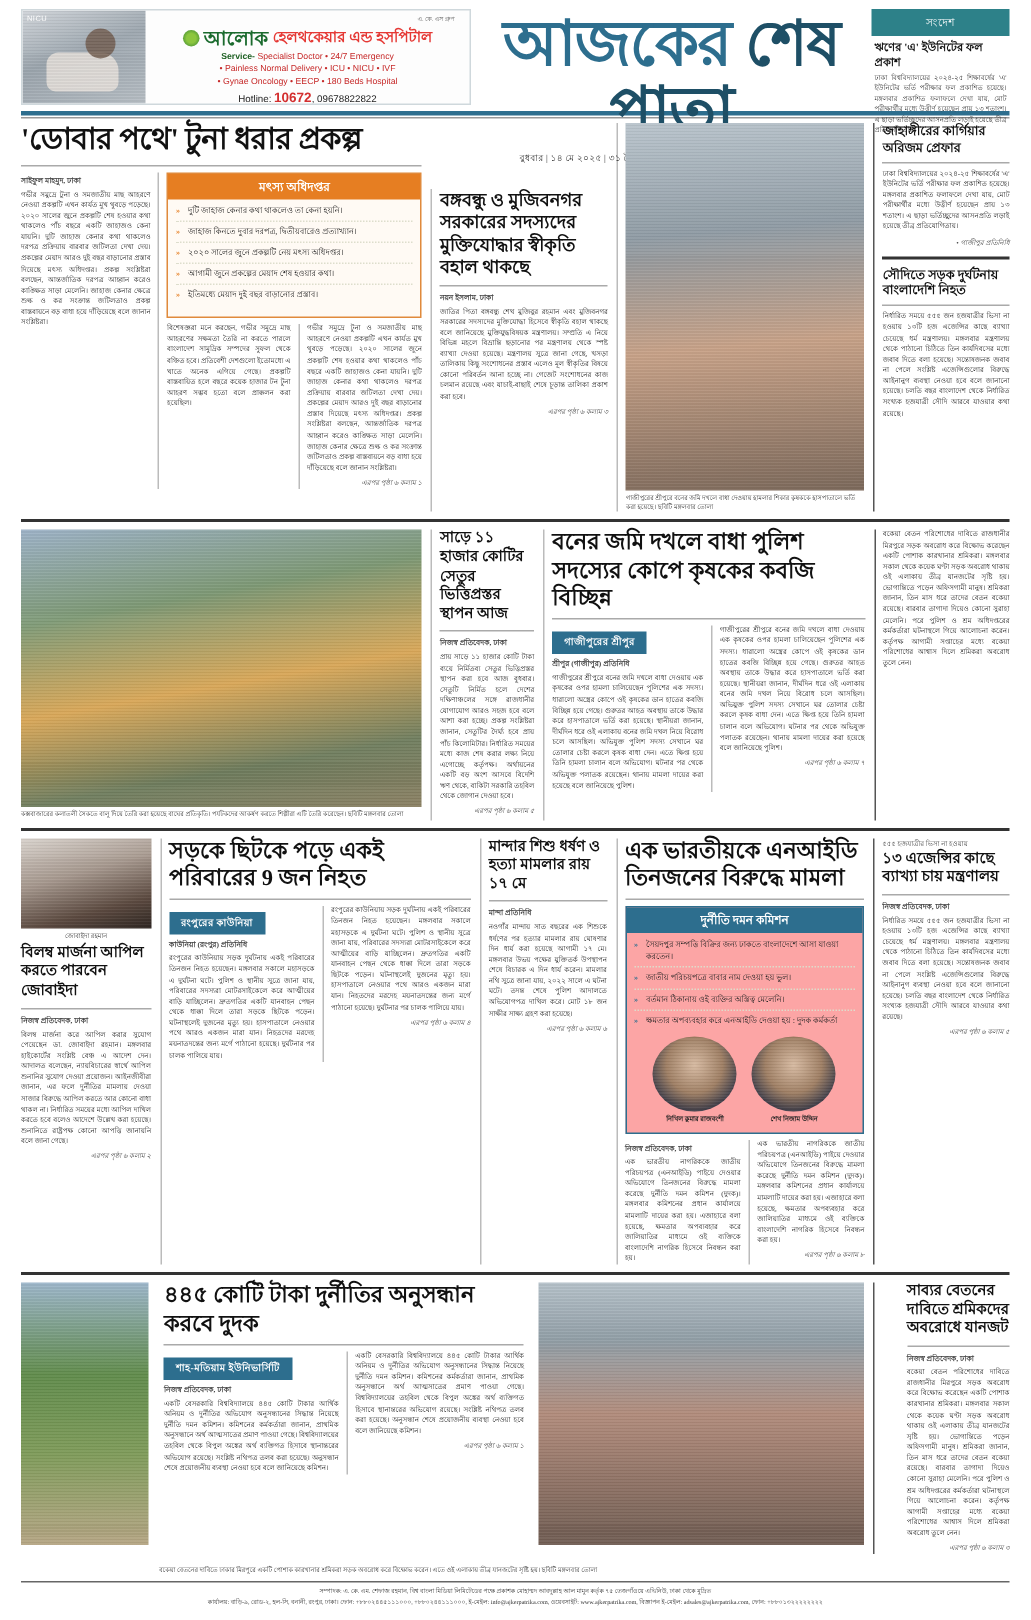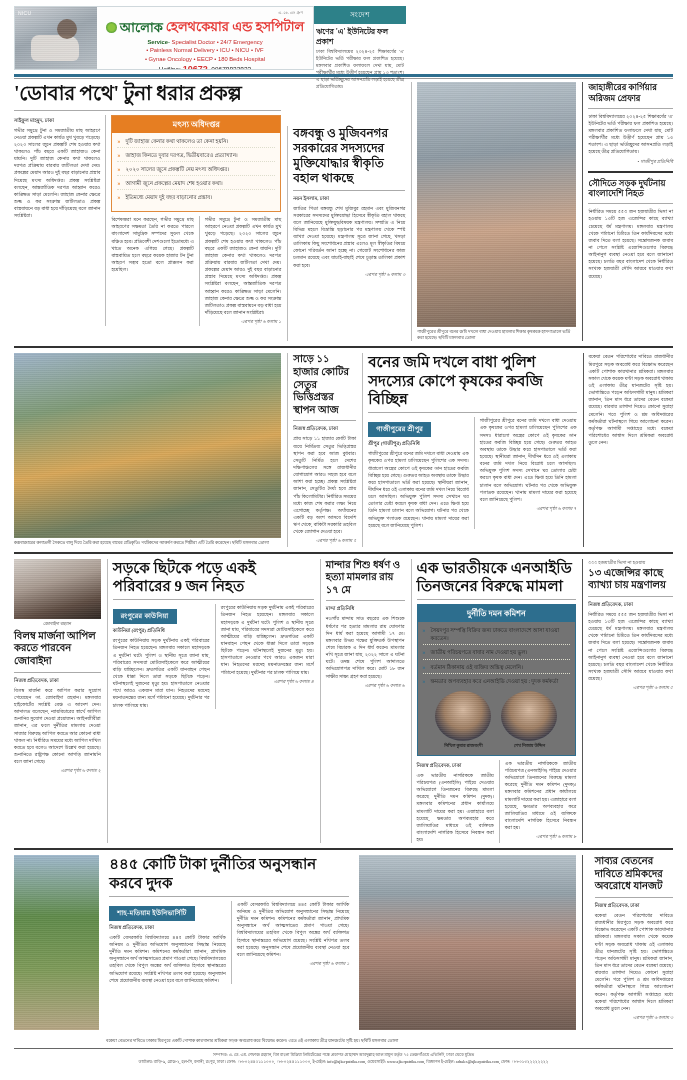--- a/index.html
+++ b/index.html
@@ -15,21 +15,21 @@
   .topbar { display:flex; align-items:stretch; padding: 6px 14px 2px 14px; height: 72px; }
   .ad-box { width: 300px; height: 64px; border:1px solid #cfd8dc; display:flex; background:#fdfdfd; overflow:hidden; }
   .ad-photo { width: 82px; background: linear-gradient(160deg,#cfd3d8 0%,#9ca6ae 45%,#b8bfc5 100%); position:relative; }
   .ad-photo .nicu { position:absolute; top:3px; left:3px; font-size:5px; color:#fff; letter-spacing:.3px; font-family:"Liberation Sans",sans-serif;}
   .ad-photo .baby { position:absolute; bottom:8px; left:16px; width:48px; height:26px; background:#e8e2dc; border-radius:8px 12px 6px 6px; opacity:.85;}
   .ad-photo .head { position:absolute; top:12px; left:42px; width:20px; height:20px; background:#6b5547; border-radius:50%; opacity:.8;}
   .ad-text { flex:1; padding: 3px 4px 2px 4px; text-align:center; }
   .ad-logo { display:flex; align-items:center; justify-content:center; gap:3px; }
   .ad-sun { width:11px; height:11px; border-radius:50%; background:radial-gradient(circle,#8cc63f 40%,#2e7d32 100%); }
   .ad-brand { font-size:13px; font-weight:bold; color:#1b6b2e; line-height:1; }
-  .ad-brand-r { font-size:13px; color:#e53935; font-weight:bold; }
+  .ad-brand-r { font-size:10px; color:#e53935; font-weight:bold; }
   .ad-line { font-size:5.8px; color:#c62828; line-height:1.45; font-family:"Liberation Sans",sans-serif; }
   .ad-line b { color:#1b5e20; }
   .ad-hotline { font-size:6.5px; color:#222; margin-top:1px; font-family:"Liberation Sans",sans-serif; }
   .ad-hotline .num { color:#d32f2f; font-weight:bold; font-size:9px; }
 
   .mast { flex:1; text-align:center; padding-top:2px; position:relative; }
   .mast-title { font-size:42px; font-weight:bold; color:#2d6e8e; letter-spacing:-1px; line-height:1.05; font-family:"Liberation Serif",serif; }
   .mast-title .b2 { color:#1e4f66; }
   .mast-date { font-size:6px; color:#333; margin-top:4px; letter-spacing:.2px; }
 
@@ -116,20 +116,27 @@
         <div class="ad-line"><b>Service-</b> <span>Specialist Doctor • 24/7 Emergency</span></div>
         <div class="ad-line">• Painless Normal Delivery • ICU • NICU • IVF</div>
         <div class="ad-line">• Gynae Oncology • EECP • 180 Beds Hospital</div>
         <div class="ad-hotline">
           <span>Hotline:</span>
           <span class="num">10672</span><span>, 09678822822</span>
         </div>
       </div>
     </div>
 
+    <div class="mast">
+      <div class="mast-title">
+        <span>আজকের</span>
+        <span class="b2">শেষ পাতা</span>
+      </div>
+      <div class="mast-date">বুধবার  |  ১৪ মে ২০২৫  |  ৩১ বৈশাখ ১৪৩২  |  ১৫ জিলকদ ১৪৪৬  |  বর্ষ ৫  |  সংখ্যা ৬৫</div>
+    </div>
 
     <div class="sondesh">
       <div class="sondesh-hd">সংদেশ</div>
       <div class="sondesh-title">ঋণের 'এ' ইউনিটের ফল প্রকাশ</div>
       <div class="sondesh-body">ঢাকা বিশ্ববিদ্যালয়ের ২০২৪-২৫ শিক্ষাবর্ষের 'এ' ইউনিটের ভর্তি পরীক্ষার ফল প্রকাশিত হয়েছে। মঙ্গলবার প্রকাশিত ফলাফলে দেখা যায়, মোট পরীক্ষার্থীর মধ্যে উত্তীর্ণ হয়েছেন প্রায় ১৩ শতাংশ। এ ছাড়া ভর্তিচ্ছুদের আসনপ্রতি লড়াই হয়েছে তীব্র প্রতিযোগিতায়।</div>
     </div>
   </div>
 
   <div class="rule-thick"></div>
   <div class="rule-thin"></div>
@@ -265,21 +272,21 @@
         <div class="headline-sm">মান্দার শিশু ধর্ষণ ও হত্যা মামলার রায় ১৭ মে</div>
         <div class="hr"></div>
         <div class="byline">মান্দা প্রতিনিধি</div>
         <div class="body">নওগাঁর মান্দায় সাত বছরের এক শিশুকে ধর্ষণের পর হত্যার মামলার রায় ঘোষণার দিন ধার্য করা হয়েছে আগামী ১৭ মে। মঙ্গলবার উভয় পক্ষের যুক্তিতর্ক উপস্থাপন শেষে বিচারক এ দিন ধার্য করেন। মামলার নথি সূত্রে জানা যায়, ২০২২ সালে এ ঘটনা ঘটে। তদন্ত শেষে পুলিশ আদালতে অভিযোগপত্র দাখিল করে। মোট ১৮ জন সাক্ষীর সাক্ষ্য গ্রহণ করা হয়েছে।</div>
         <div class="contd">এরপর পৃষ্ঠা ৬ কলাম ৬</div>
       </div>
 
       <div class="col vline" style="width:168px;padding-left:5px;">
         <div class="headline-lg">এক ভারতীয়কে এনআইডি তিনজনের বিরুদ্ধে মামলা</div>
         <div class="hr"></div>
-        <div class="panel" style="border-color:#2d6e8e;background:#737373;">
+        <div class="panel" style="border-color:#2d6e8e;background:#fca5a5;">
           <div class="panel-hd blue">দুর্নীতি দমন কমিশন</div>
           <div class="panel-li">সৈয়দপুর সম্পত্তি বিক্রির জন্য ঢাকতে বাংলাদেশে আসা যাওয়া করতেন।</div>
           <div class="panel-li">জাতীয় পরিচয়পত্রে বাবার নাম দেওয়া হয় ভুল।</div>
           <div class="panel-li">বর্তমান ঠিকানায় ওই ব্যক্তির অস্তিত্ব মেলেনি।</div>
           <div class="panel-li" style="border:none;">ক্ষমতার অপব্যবহার করে এনআইডি দেওয়া হয় : দুদক কর্মকর্তা</div>
           <div class="row" style="gap:10px;justify-content:center;margin-top:4px;">
             <div style="width:56px;">
               <div class="photo ph-face avatar grain" style="height:50px;"></div>
               <div class="dcap">নিখিল কুমার রাজবংশী</div>
             </div>
@@ -332,21 +339,21 @@
             <div class="body">একটি বেসরকারি বিশ্ববিদ্যালয়ে ৪৪৫ কোটি টাকার আর্থিক অনিয়ম ও দুর্নীতির অভিযোগ অনুসন্ধানের সিদ্ধান্ত নিয়েছে দুর্নীতি দমন কমিশন। কমিশনের কর্মকর্তারা জানান, প্রাথমিক অনুসন্ধানে অর্থ আত্মসাতের প্রমাণ পাওয়া গেছে। বিশ্ববিদ্যালয়ের তহবিল থেকে বিপুল অঙ্কের অর্থ ব্যক্তিগত হিসাবে স্থানান্তরের অভিযোগ রয়েছে। সংশ্লিষ্ট নথিপত্র তলব করা হয়েছে। অনুসন্ধান শেষে প্রয়োজনীয় ব্যবস্থা নেওয়া হবে বলে জানিয়েছে কমিশন।</div>
             <div class="contd">এরপর পৃষ্ঠা ৬ কলাম ১</div>
           </div>
         </div>
       </div>
 
       <div class="col" style="width:222px;padding-left:4px;">
         <div class="photo ph-crowd grain" style="height:175px;"></div>
       </div>
 
-      <div class="col vline-d" style="width:92px;padding-left:12px;">
+      <div class="col vline-d" style="width:92px;padding-left:22px;">
         <div class="headline-sm">সাব্যর বেতনের দাবিতে শ্রমিকদের অবরোধে যানজট</div>
         <div class="hr"></div>
         <div class="byline">নিজস্ব প্রতিবেদক, ঢাকা</div>
         <div class="body">বকেয়া বেতন পরিশোধের দাবিতে রাজধানীর মিরপুরে সড়ক অবরোধ করে বিক্ষোভ করেছেন একটি পোশাক কারখানার শ্রমিকরা। মঙ্গলবার সকাল থেকে কয়েক ঘণ্টা সড়ক অবরোধ থাকায় ওই এলাকায় তীব্র যানজটের সৃষ্টি হয়। ভোগান্তিতে পড়েন অফিসগামী মানুষ। শ্রমিকরা জানান, তিন মাস ধরে তাদের বেতন বকেয়া রয়েছে। বারবার তাগাদা দিয়েও কোনো সুরাহা মেলেনি। পরে পুলিশ ও শ্রম অধিদপ্তরের কর্মকর্তারা ঘটনাস্থলে গিয়ে আলোচনা করেন। কর্তৃপক্ষ আগামী সপ্তাহের মধ্যে বকেয়া পরিশোধের আশ্বাস দিলে শ্রমিকরা অবরোধ তুলে নেন।</div>
         <div class="contd">এরপর পৃষ্ঠা ৬ কলাম ৩</div>
       </div>
     </div>
 
     <div style="height:6px;"></div>
     <div class="cap" style="padding-left:92px;">বকেয়া বেতনের দাবিতে ঢাকার মিরপুরে একটি পোশাক কারখানার শ্রমিকরা সড়ক অবরোধ করে বিক্ষোভ করেন। এতে ওই এলাকায় তীব্র যানজটের সৃষ্টি হয়। ছবিটি মঙ্গলবার তোলা</div>

